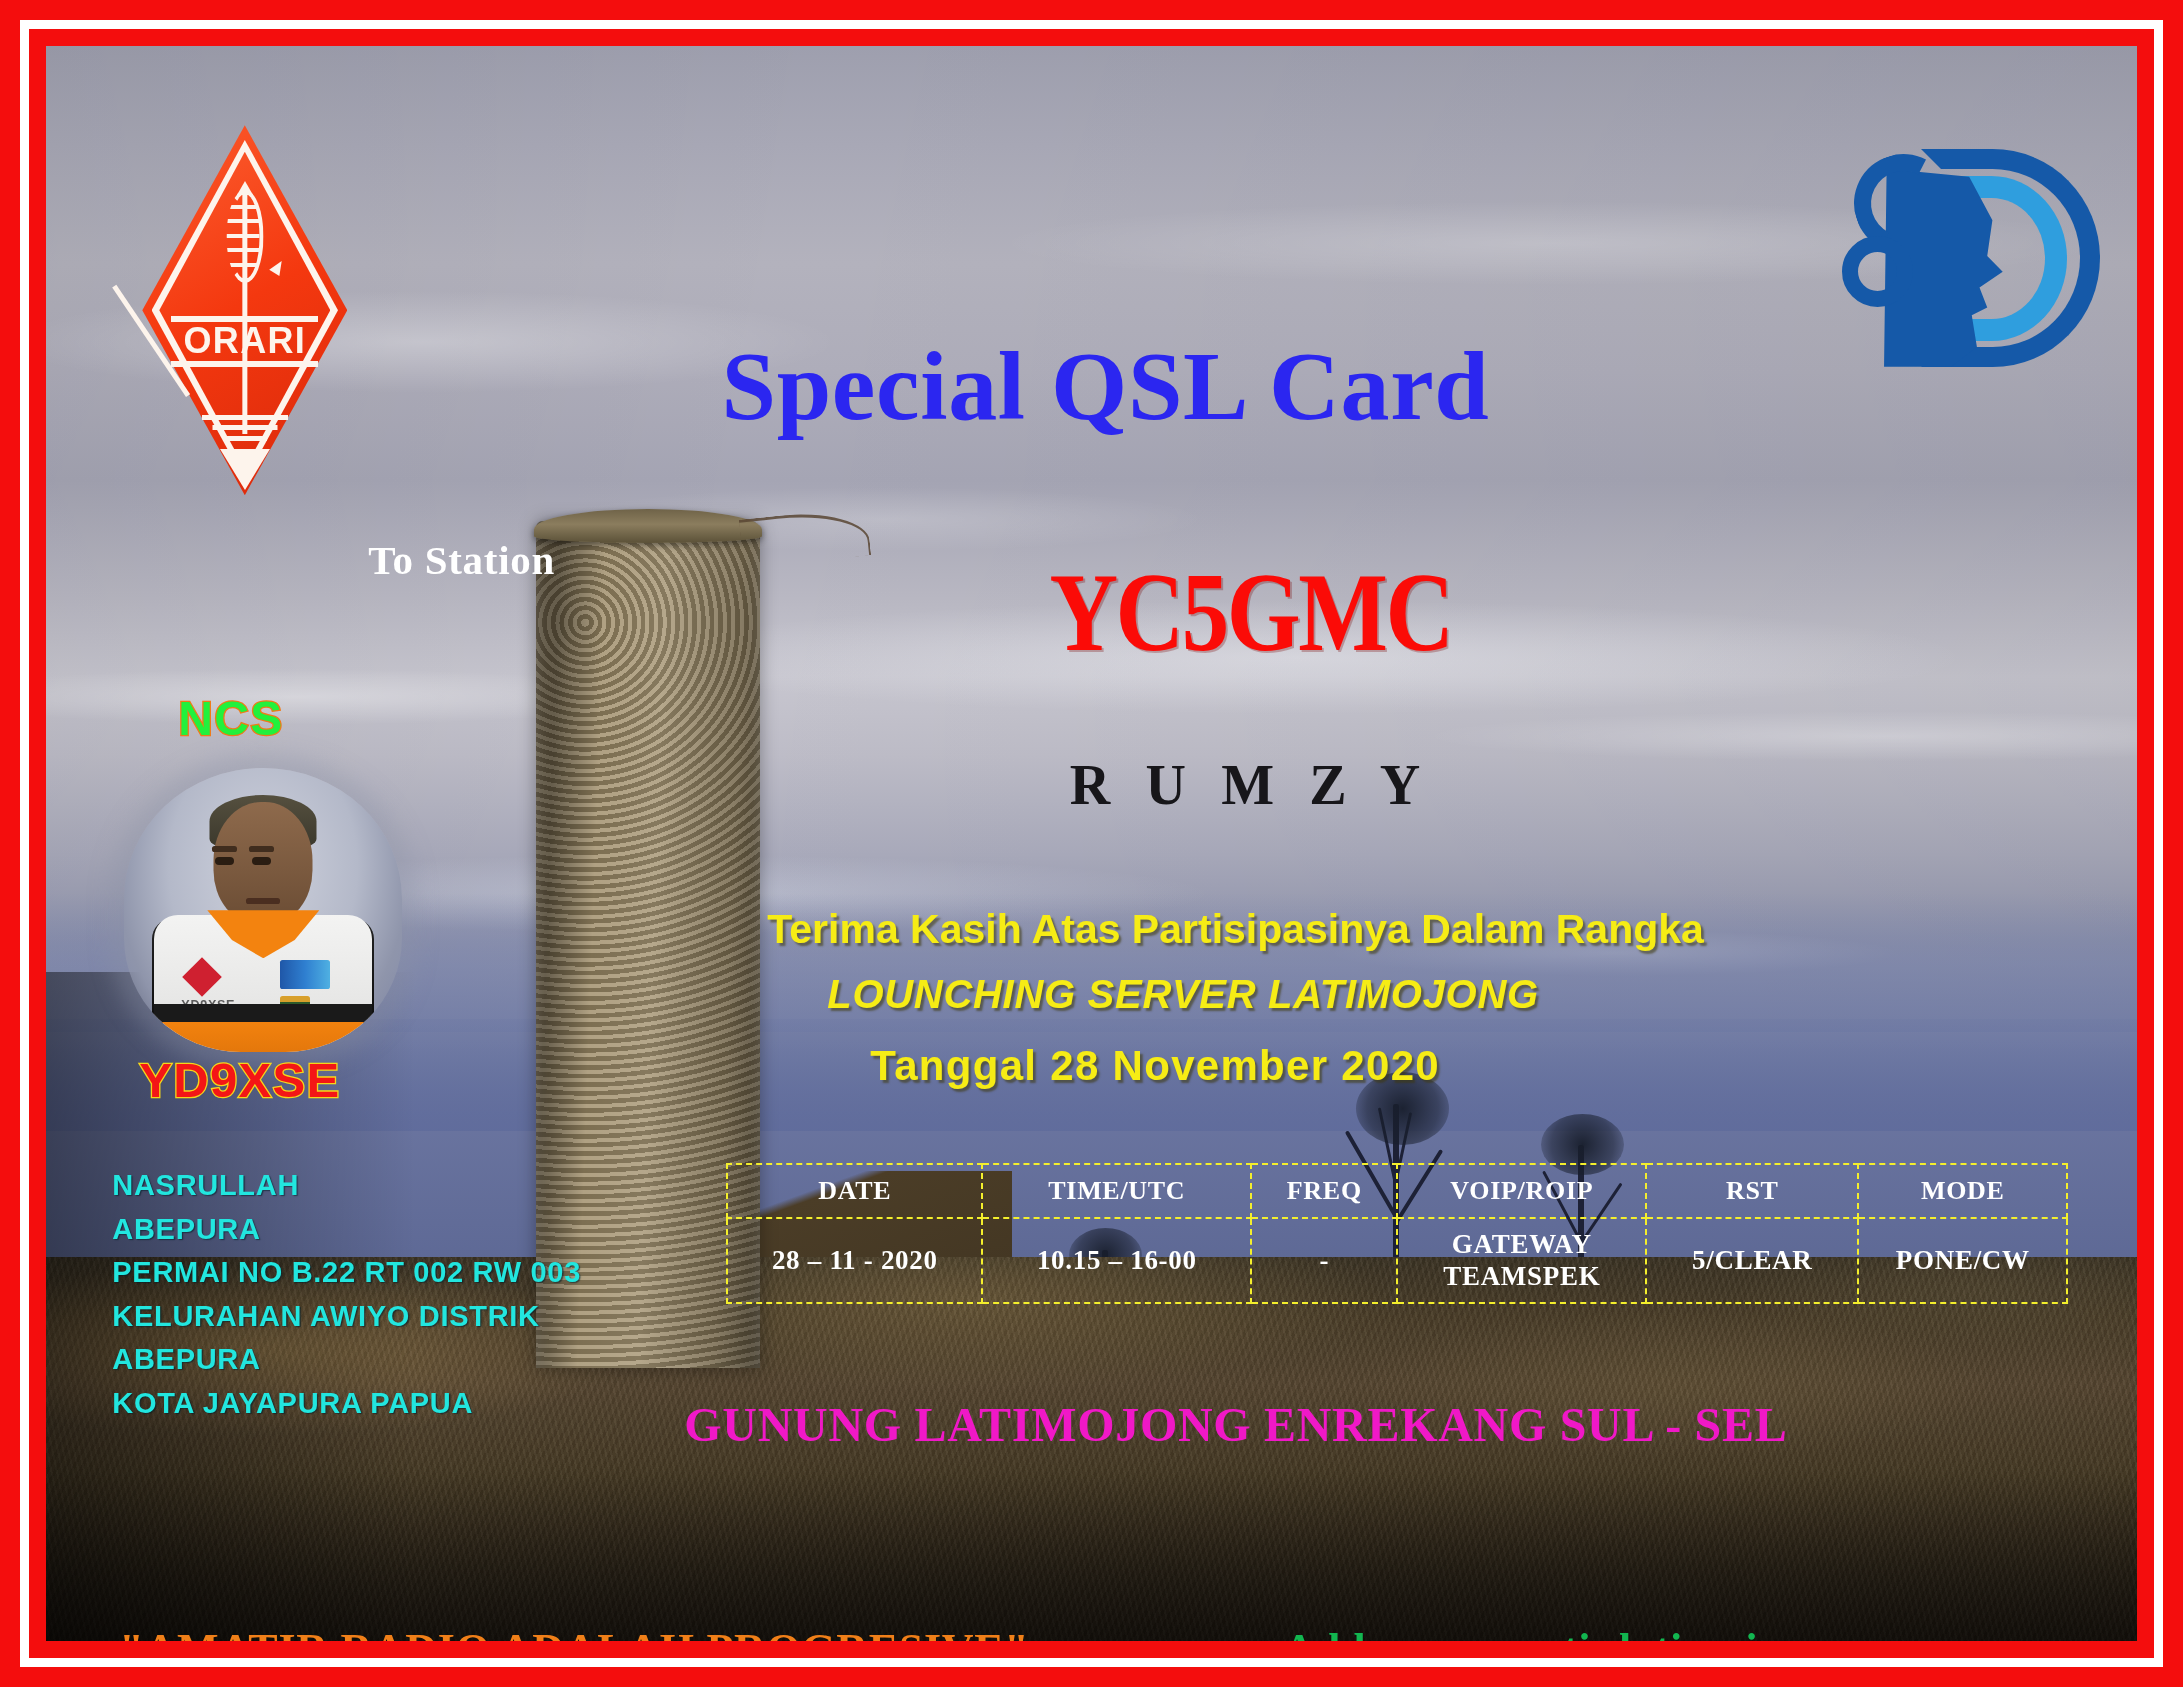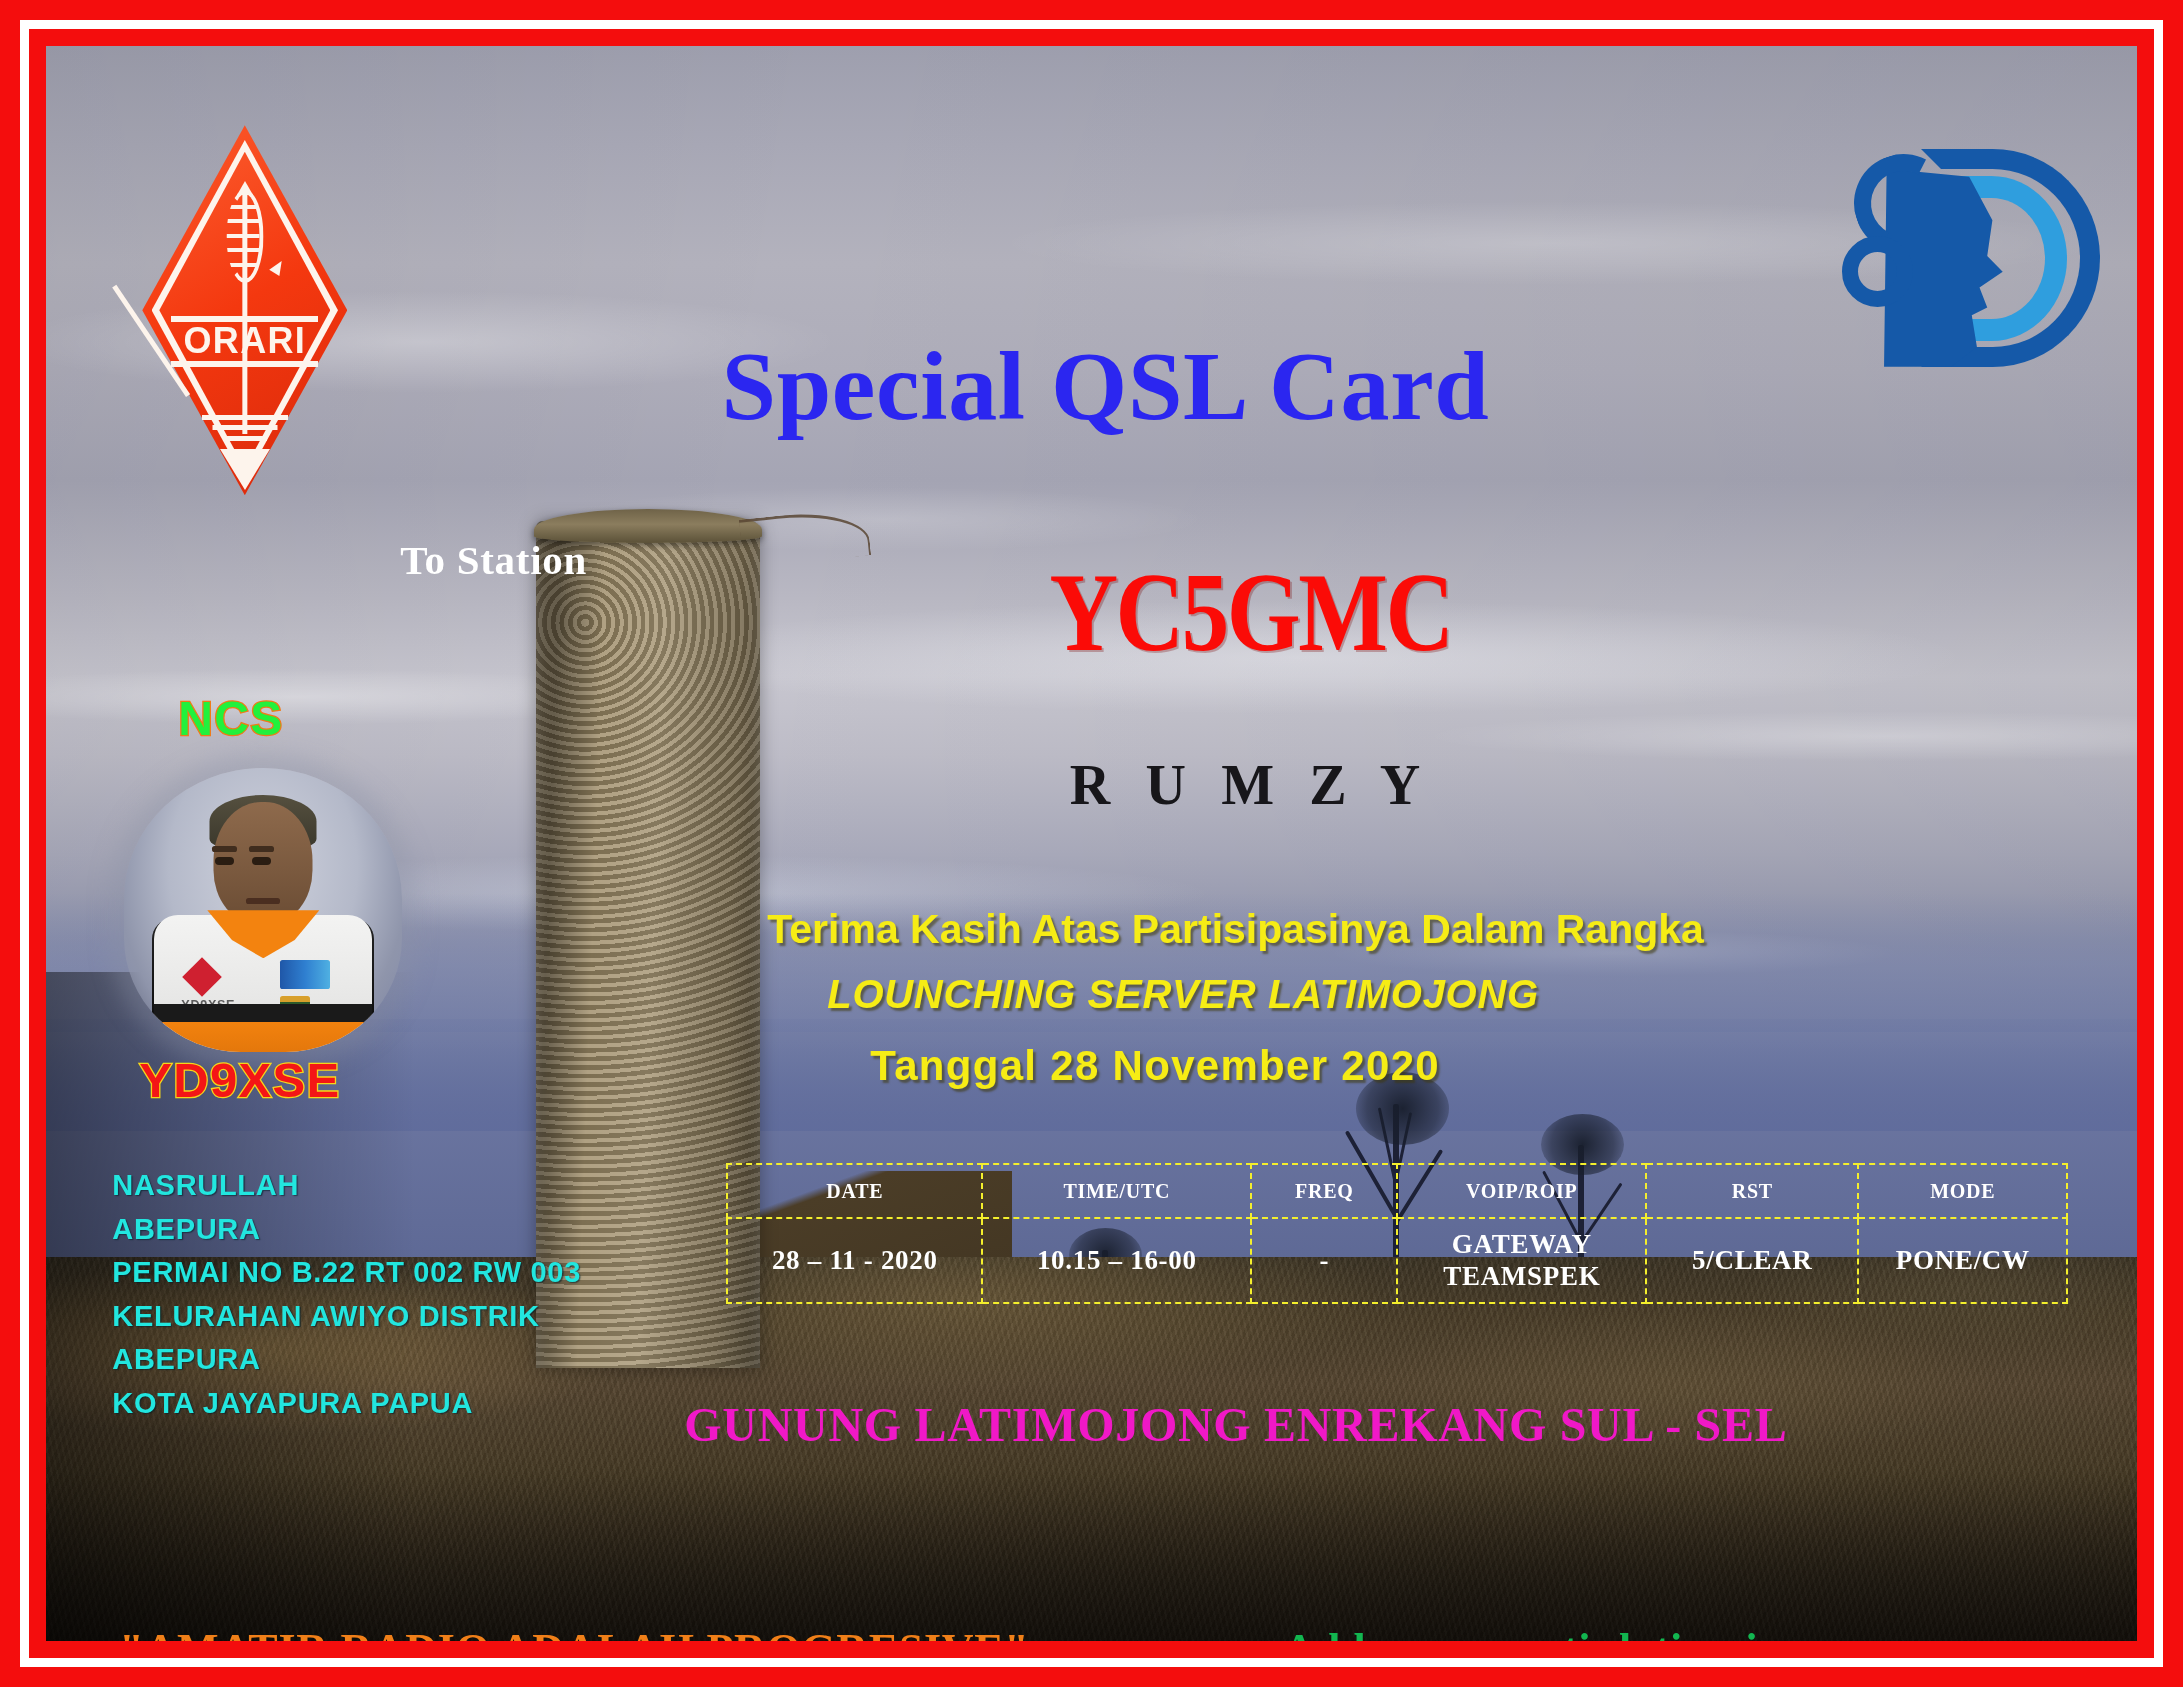--- a/index.html
+++ b/index.html
@@ -190,21 +190,21 @@
     font-family: "Liberation Serif", serif;
     font-size: 98px;
     font-weight: bold;
     color: #2b26f0;
     letter-spacing: 0.7px;
     line-height: 1;
     padding-left: 28px;
   }
 
   #to-station-label {
-    left: 354px; top: 490px;
+    left: 322px; top: 490px;
     font-family: "Liberation Serif", serif;
     font-size: 41px;
     font-weight: bold;
     color: #ffffff;
     letter-spacing: 0.7px;
   }
 
   #callsign-main {
     left: 920px; top: 509px;
     width: 569px;
@@ -264,21 +264,21 @@
     border: 2px dashed #f4ef2c;
     color: #ffffff;
     font-family: "Liberation Serif", serif;
     font-weight: bold;
     text-align: center;
     vertical-align: middle;
     letter-spacing: 0.7px;
   }
   #qso-table thead td {
     height: 50px;
-    font-size: 20px;
+    font-size: 26px;
   }
   #qso-table tbody td {
     height: 81px;
     font-size: 27px;
     line-height: 1.18;
   }
   .col-date   { width: 251px; }
   .col-time   { width: 265px; }
   .col-freq   { width: 142px; }
   .col-voip   { width: 245px; }

